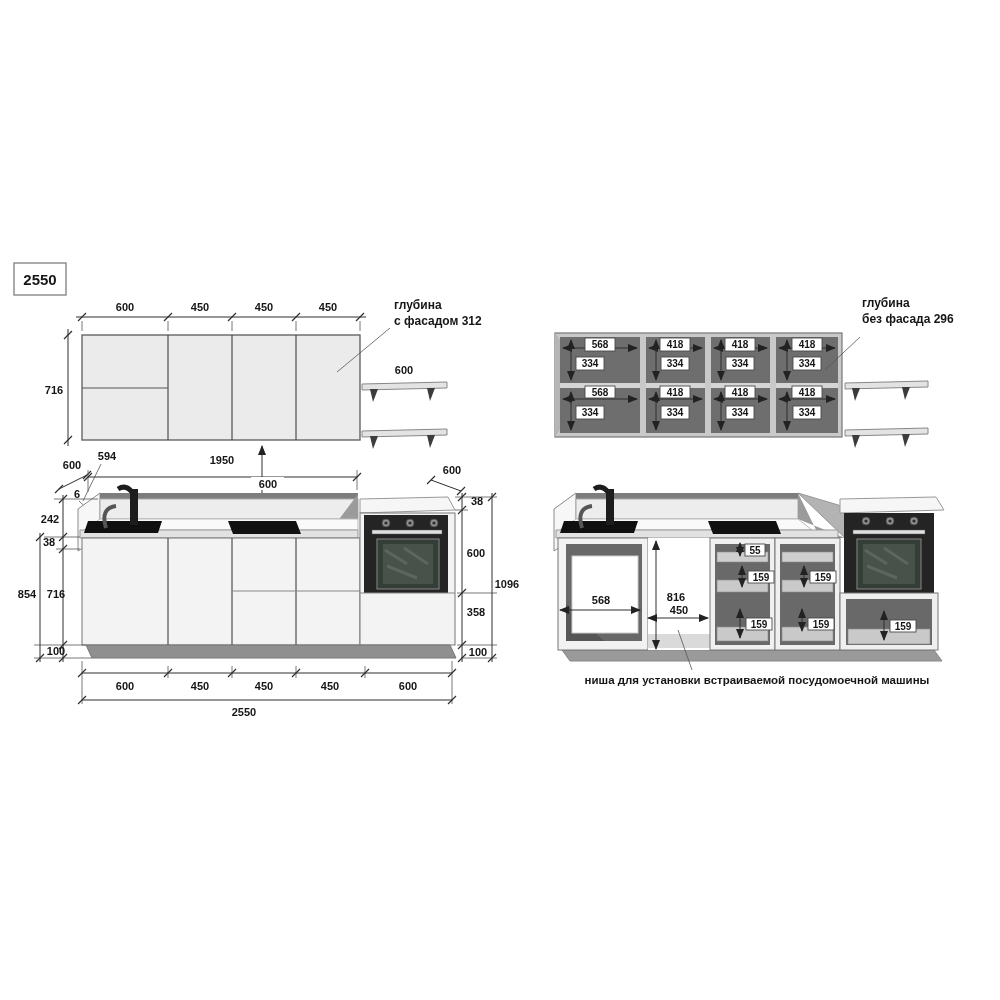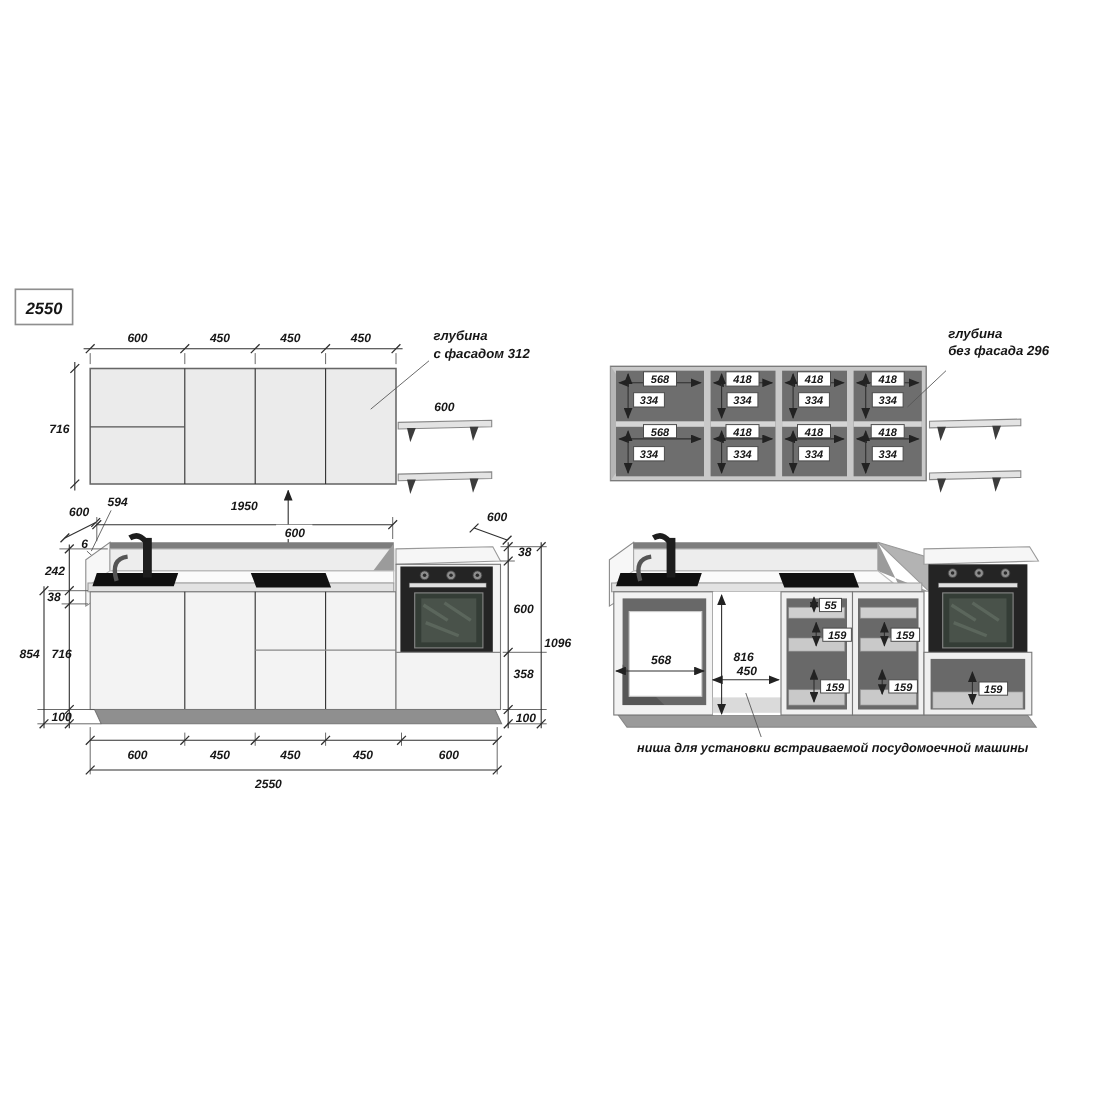--- a/index.html
+++ b/index.html
@@ -1,16 +1,16 @@
 <!DOCTYPE html>
 <html><head>
 <meta charset="utf-8">
 <style>
   html,body{margin:0;padding:0;background:#ffffff;}
-  .canvas{position:relative;width:1000px;height:1000px;background:#fff;overflow:hidden;font-style:italic;}
+  .canvas{position:relative;width:1000px;height:1000px;background:#fff;overflow:hidden;}
   svg text{font-family:"Liberation Sans","DejaVu Sans",sans-serif;font-weight:bold;fill:#161616;}
   .t15{font-size:15px;}
   .lb{font-size:11px;text-anchor:middle;}
   .lbs{font-size:10px;text-anchor:middle;}
   .nt{font-size:12px;}
   .ntm{font-size:11.5px;text-anchor:middle;}
   .dl{stroke:#2f2f2f;stroke-width:1;fill:none;}
   .tk{stroke:#2f2f2f;stroke-width:1.2;fill:none;}
   .ext{stroke:#555;stroke-width:0.8;fill:none;}
   .wbox{fill:#ffffff;stroke:#4a4a4a;stroke-width:0.9;}

